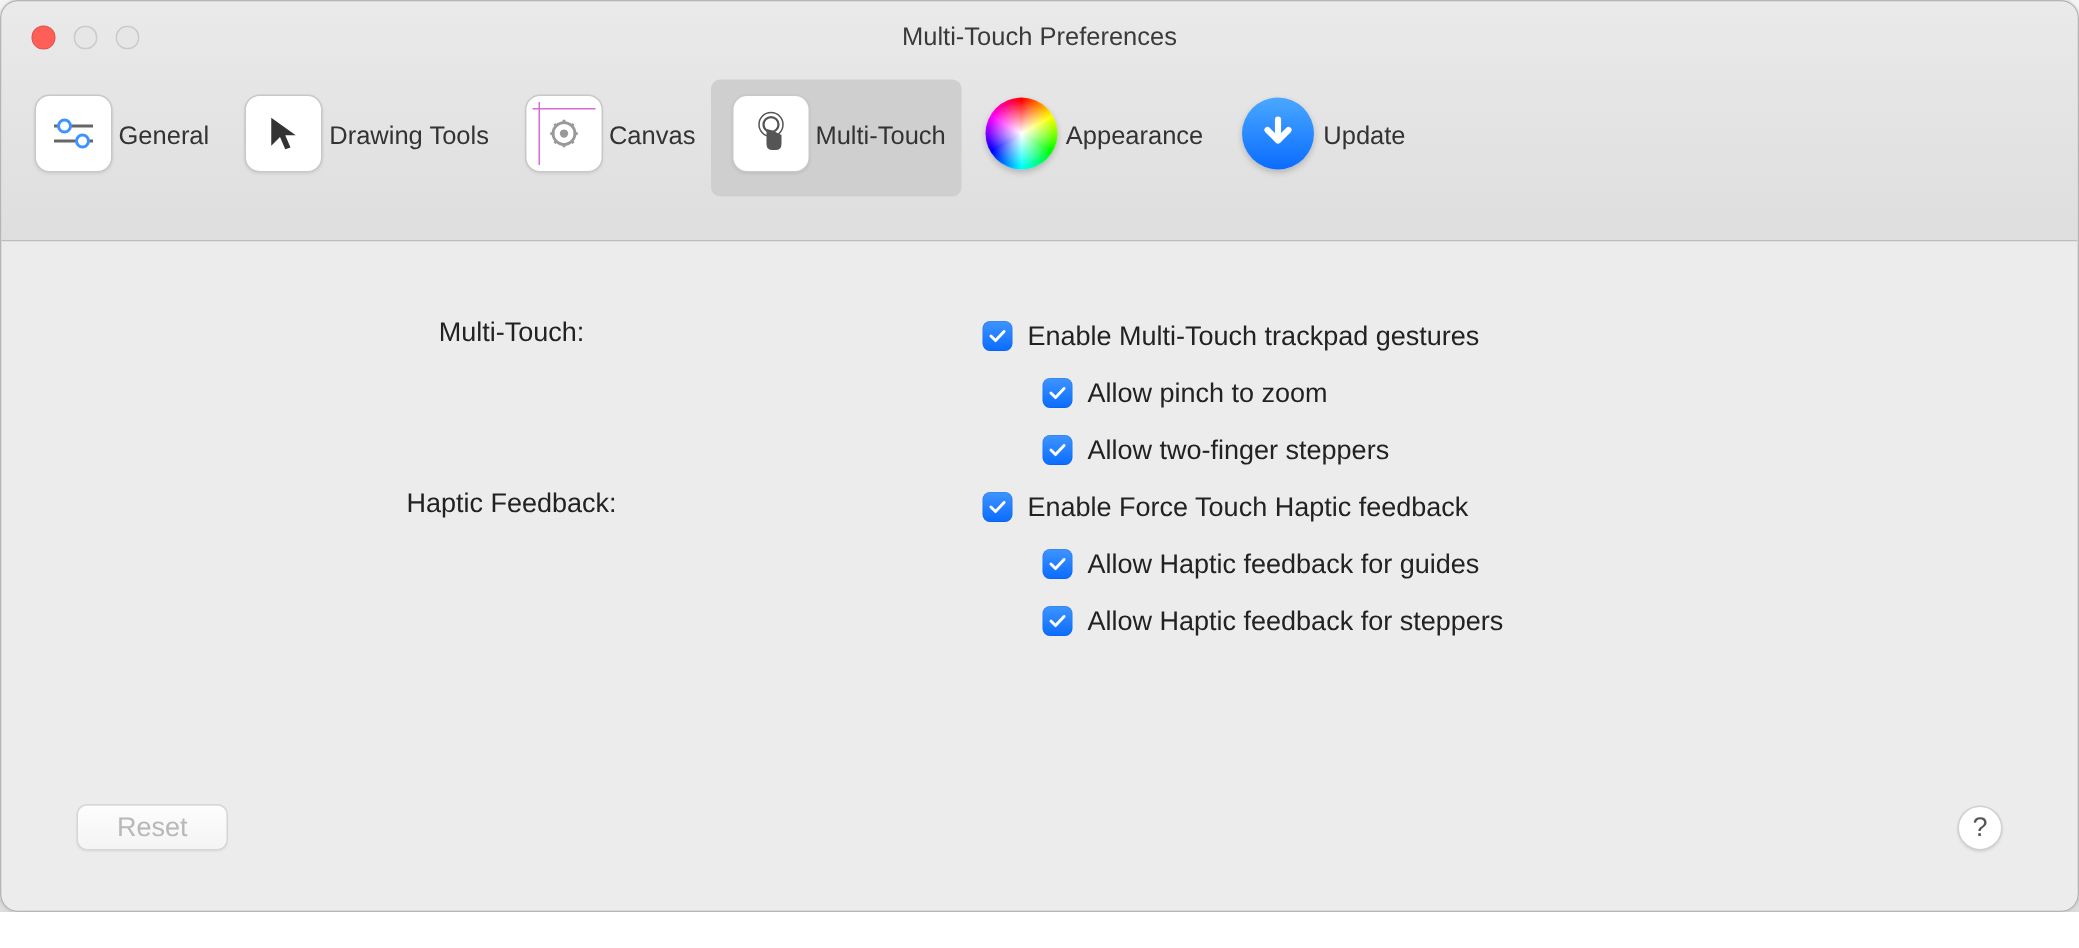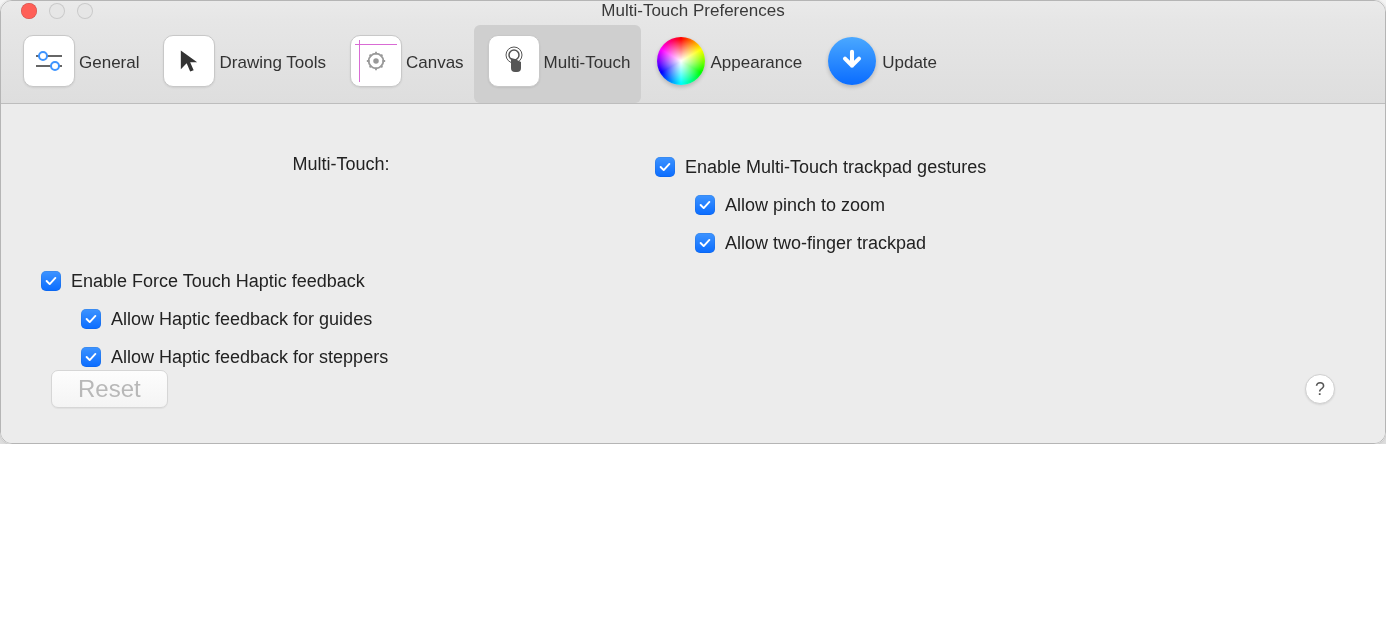--- a/index.html
+++ b/index.html
@@ -10,21 +10,21 @@
     body {
       font-family: -apple-system, BlinkMacSystemFont, "Helvetica Neue", sans-serif;
       background: #fff;
       display: flex;
       justify-content: center;
       align-items: flex-start;
       padding: 0;
     }
     .window {
       width: 1386px;
-      height: 444px;
+      height: 608px;
       background: linear-gradient(to bottom, #ececec 0%, #e8e8e8 60px, #ececec 60px);
       border: 1px solid #b5b5b5;
       border-radius: 12px;
       box-shadow: 0 20px 60px rgba(0,0,0,0.35), 0 0 0 1px rgba(0,0,0,0.05);
       overflow: hidden;
       display: flex;
       flex-direction: column;
       position: relative;
     }
     .titlebar {
@@ -158,21 +158,21 @@
       display: flex;
       justify-content: space-between;
       align-items: center;
       padding: 0 10px 20px 10px;
     }
     .reset-btn {
       background: linear-gradient(to bottom, #fdfdfd, #f4f4f4);
       border: 1px solid #d6d6d6;
       border-radius: 7px;
       padding: 4px 26px;
-      font-size: 24px;
+      font-size: 18px;
       color: #b8b8b8;
       box-shadow: 0 1px 1px rgba(0,0,0,0.05);
     }
     .help-btn {
       width: 30px;
       height: 30px;
       border-radius: 50%;
       background: #fff;
       border: 1px solid #d0d0d0;
       display: flex;
@@ -329,24 +329,25 @@
               </svg>
             </span>
           <span>Allow pinch to zoom</span>
         </label>
         <label class="checkbox-row indented">
           <span class="mac-checkbox">
               <svg viewBox="0 0 16 16">
                 <path d="M3 8 L6.5 11.5 L13 4.5" stroke="#fff" stroke-width="2.2" fill="none" stroke-linecap="round" stroke-linejoin="round"></path>
               </svg>
             </span>
-          <span>Allow two-finger trackpad</span>
-        </label>
-      </div>
-
+          <span>Allow two-finger steppers</span>
+        </label>
+      </div>
+
+      <div class="section-label">Haptic Feedback:</div>
       <div class="checkgroup">
         <label class="checkbox-row">
           <span class="mac-checkbox">
               <svg viewBox="0 0 16 16">
                 <path d="M3 8 L6.5 11.5 L13 4.5" stroke="#fff" stroke-width="2.2" fill="none" stroke-linecap="round" stroke-linejoin="round"></path>
               </svg>
             </span>
           <span>Enable Force Touch Haptic feedback</span>
         </label>
         <label class="checkbox-row indented">

